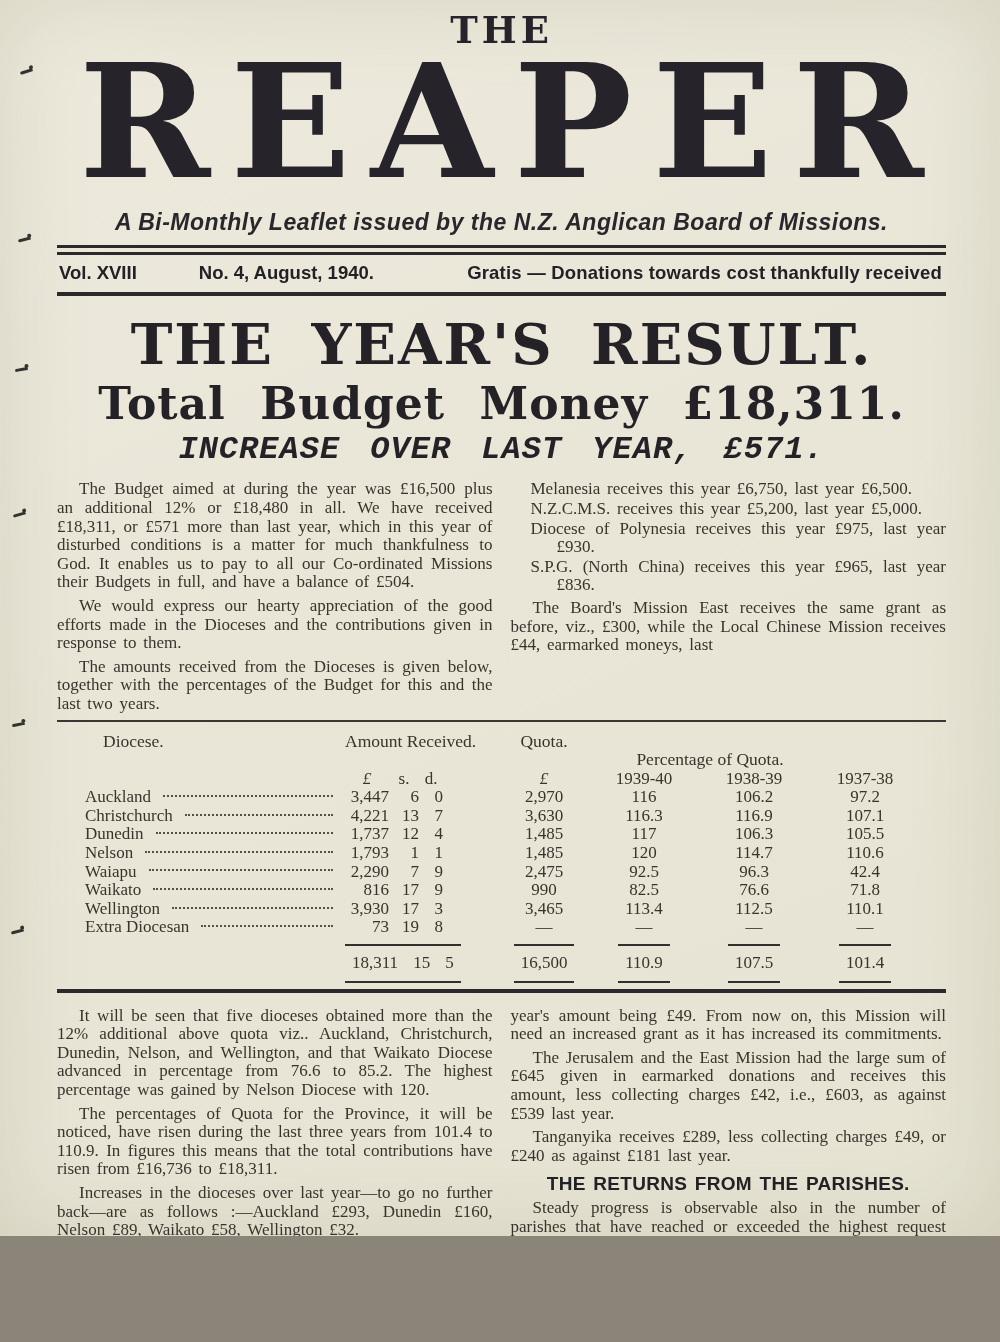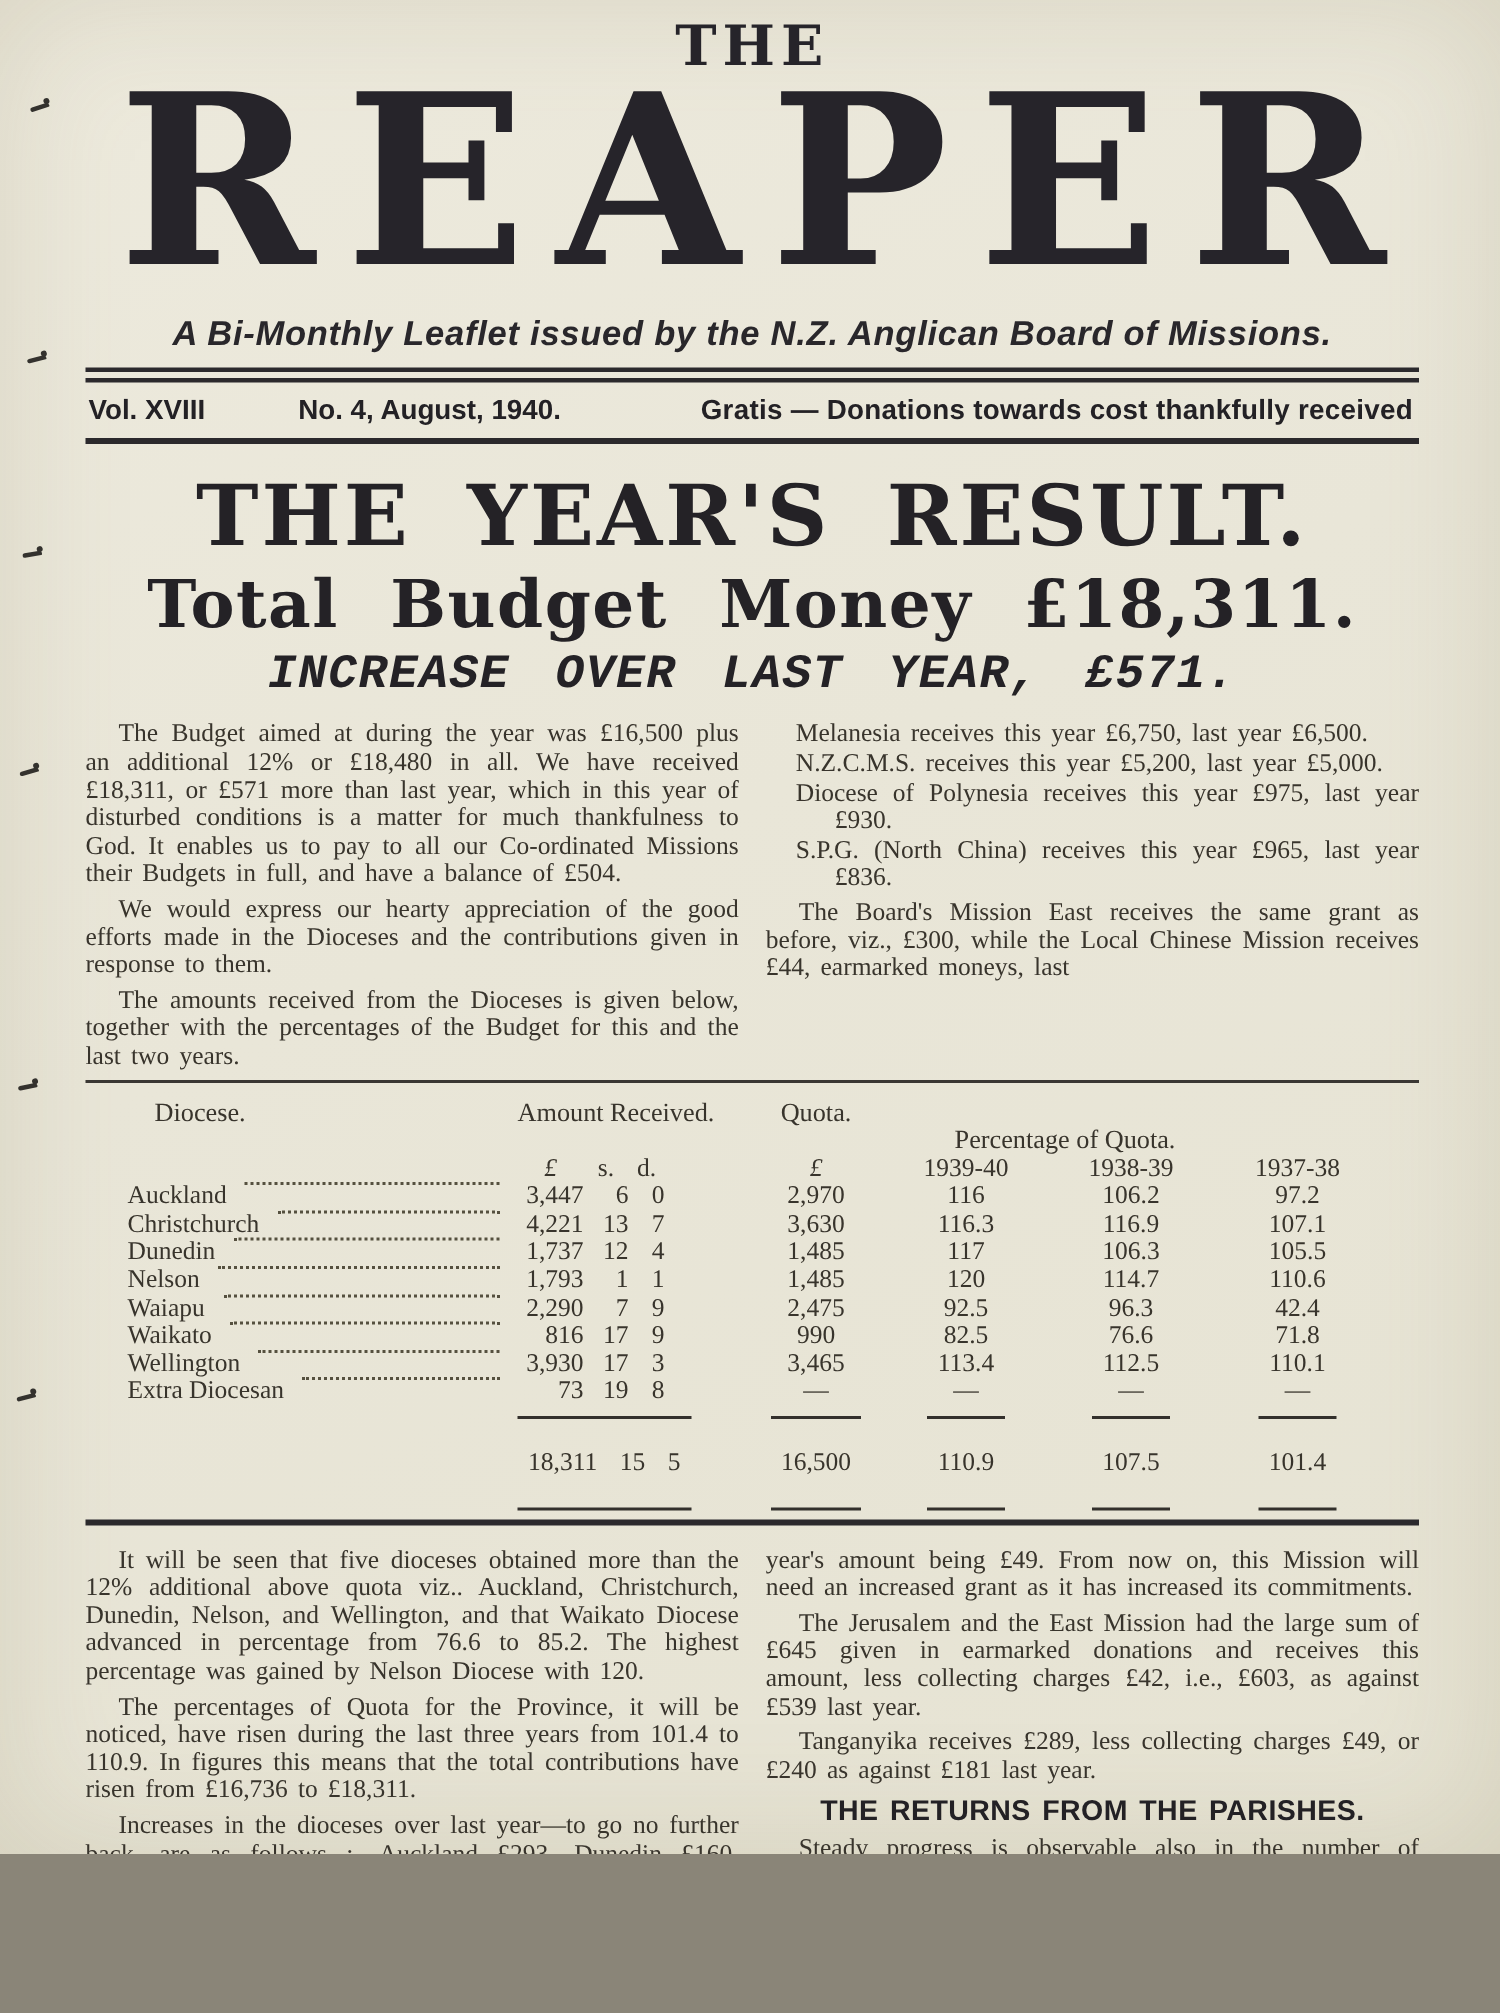--- a/index.html
+++ b/index.html
@@ -53,32 +53,32 @@
   .col p { margin:0 0 5px; }
   p.indent { text-indent:22px; }
   p.hang { padding-left:46px; text-indent:-26px; margin-bottom:1px; }
   .col p:last-child { margin-bottom:0; }
 
   
   .tbl-top { height:2px; margin-top:6px; background:#3a3733; }
   .tbl { margin-top:10px; font-size:17px; }
   .trow { display:grid; grid-template-columns:288px 44px 30px 24px 56px 90px 110px 110px 112px;
           line-height:18.6px; align-items:baseline; }
-  .c-name { display:flex; align-items:flex-start; padding-left:28px; }
+  .c-name { display:flex; align-items:center; padding-left:28px; }
   .leader { flex:1; border-bottom:2px dotted #55503f; margin:0 12px 3px 12px; }
   .c-num { text-align:right;font-family:Liberation Serif, serif; }
   .c-ctr { text-align:center; }
   .hdr { font-size:17.5px; }
   .hdr .h-diocese { padding-left:46px; }
   .h-amount { grid-column:2/5; text-align:center; white-space:nowrap; }
   .h-pct { grid-column:6/10; text-align:center; }
   .subhdr { margin-top:1px; }
   .it { font-style:italic; }
   .totrow { margin-top:7px; margin-bottom:4px; }
-  .tot { display:inline-block; border-top:2px solid #33302c; border-bottom:2px solid #33302c; padding:20px 7px; }
+  .tot { display:inline-block; border-top:2px solid #33302c; border-bottom:2px solid #33302c; padding:8px 7px; }
   .tot-amt { grid-column:2/5; text-align:right; }
   .sgap { margin-left:15px; }
   .tbl-bottom { height:4px; margin-top:6px; background:#2b292c; }
 
   
   .parishes-h { margin:10px 0 5px; text-align:center; font-family:"Liberation Sans", sans-serif;
                 font-weight:bold; font-size:19px; letter-spacing:0.3px; word-spacing:2px; color:#232125; }
 </style>
 </head>
 <body>

